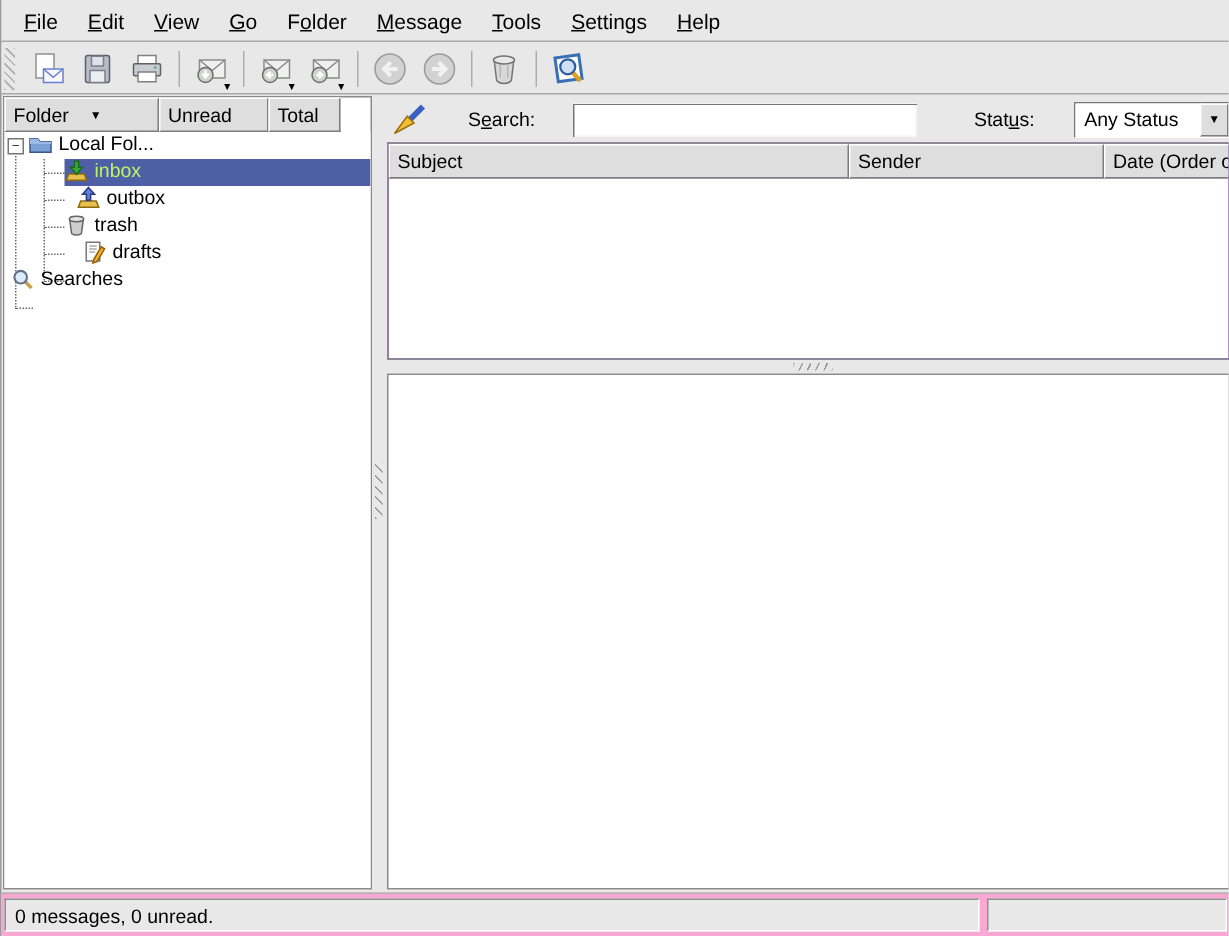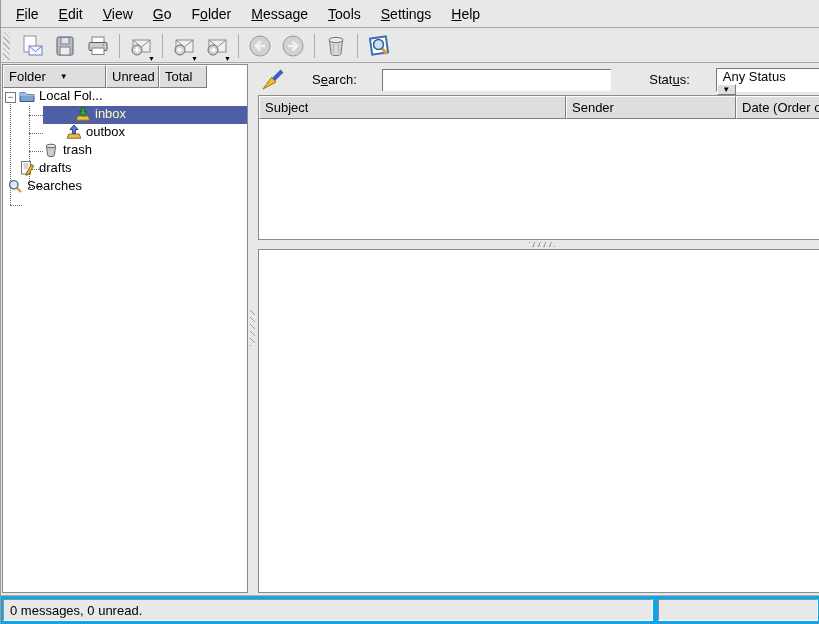--- a/index.html
+++ b/index.html
@@ -27,58 +27,58 @@
               border-right:1px solid #7d7d7d; border-bottom:1px solid #7d7d7d;
               height:23px; display:flex; align-items:center; padding:0 5px;
               white-space:nowrap; overflow:hidden; }
 
   #folder-pane { position:absolute; left:1px; top:64px; width:246px; height:529px;
                  background:#fff; border:1px solid #8a8a8a; }
   #folder-headers { display:flex; }
   #folder-tree { position:relative; width:100%; height:calc(100% - 23px); background:#fff; overflow:hidden; }
   .tree-row { position:relative; height:18px; display:flex; align-items:center; white-space:nowrap; }
   .tree-row .hl { display:flex; align-items:flex-start; flex:1; height:18px; gap:2px; }
-  .tree-row.selected .hl { background:#4f5fa5; color:#fef9c3;padding-left:32px; }
+  .tree-row.selected .hl { background:#4f5fa5; color:#bef264; }
   .expander { width:11px; height:11px; border:1px solid #777; background:#fff; font-size:9px;
               line-height:9px; text-align:center; margin-right:3px; color:#333; flex:0 0 auto; }
   .tree-ico { width:16px; height:16px; flex:0 0 auto; margin-right:2px; }
   .guide { position:absolute; pointer-events:none; }
   .guide.v { border-left:1px dotted #6a6a6a; width:1px; }
   .guide.h { border-top:1px dotted #6a6a6a; height:1px; }
 
   #vsplit { position:absolute; left:247px; top:64px; width:10px; height:529px; background:#e8e8e8; }
   #vsplit .grip { position:absolute; left:2px; top:244px; width:5px; height:38px;
                   background:repeating-linear-gradient(45deg,#9c9c9c 0 1px,transparent 1px 5px); }
 
   
   #search-row { position:absolute; left:257px; top:64px; width:562px; height:31px;
                 display:flex; align-items:center; background:#e8e8e8;gap:19px; }
   #search-row label { margin-right:6px; }
   #search-input { width:268px; height:22px; border:none; outline:none; padding:0 4px; font:13px "Liberation Sans",sans-serif;
                   background:#fff; box-shadow: inset 1px 1px 0 #767676, inset -1px -1px 0 #f8f8f8; }
   #status-combo { display:flex; width:122px; height:24px; border-top:1px solid #767676; border-left:1px solid #767676;
-                  border-bottom:1px solid #fff; border-right:1px solid #fff; background:#fff;flex-direction:column; }
+                  border-bottom:1px solid #fff; border-right:1px solid #fff; background:#fff; }
   #status-combo .val { flex:1; display:flex; align-items:center; padding-left:6px; background:#fff; }
   #status-combo .btn { width:19px; background:#dedede; border-top:1px solid #fdfdfd; border-left:1px solid #fdfdfd;
                        border-right:1px solid #7d7d7d; border-bottom:1px solid #7d7d7d;
                        display:flex; align-items:center; justify-content:center; font-size:8px; }
 
   
   #msg-list { position:absolute; left:257px; top:95px; width:562px; height:145px;
               background:#4c1d95; border:1px solid #8a8a8a; overflow:hidden; }
   #msg-headers { display:flex; width:600px; }
   #hsplit { position:absolute; left:257px; top:240px; width:562px; height:9px; background:#e8e8e8; }
   #hsplit .grip { position:absolute; left:271px; top:2px; width:26px; height:5px;
                   background:repeating-linear-gradient(115deg,#9c9c9c 0 1px,transparent 1px 5px); }
   #preview-pane { position:absolute; left:257px; top:249px; width:562px; height:344px;
                   background:#fff; border:1px solid #8a8a8a; }
 
   
   #statusbar { position:absolute; left:0; top:595px; width:819px; height:29px;
-               background:#0ea5e9; border-top:1px solid #b0b0b0; }
+               background:#f9a8d4; border-top:1px solid #b0b0b0; }
   .sb-panel { position:absolute; top:3px; height:22px; background:#e8e8e8;
               border-top:1px solid #8f8f8f; border-left:1px solid #8f8f8f;
               border-bottom:1px solid #fcfcfc; border-right:1px solid #fcfcfc;
               display:flex; align-items:center; padding-left:6px; }
 </style>
 </head>
 <body>
 
 <div id="window">
 
@@ -192,21 +192,21 @@
       </svg>
     </div>
   </div>
 
   <div id="folder-pane">
     <div id="folder-headers">
       <div class="hdr-cell" style="width:103px">
         <span>Folder</span>
         <span style="font-size:8px;margin-left:14px">▼</span>
       </div>
-      <div class="hdr-cell" style="width:53px">
+      <div class="hdr-cell" style="width:73px">
         <span>Unread</span>
       </div>
       <div class="hdr-cell" style="width:48px">
         <span>Total</span>
       </div>
     </div>
 
     <div id="folder-tree">
 
       <div class="guide v" style="left:7px;  top:16px; height:101px"></div>
@@ -232,42 +232,42 @@
       <div class="tree-row selected" style="padding-left:40px">
         <span class="hl">
           <svg class="tree-ico" viewBox="0 0 16 16">
             <path d="M2.8 10 H13.2 L14.8 14.2 H1.2 z" fill="#e8c050" stroke="#8a6a10"></path>
             <path d="M6.6 1.5 h2.8 v4 h2.6 L8 10.3 L4 5.5 h2.6 z" fill="#35a835" stroke="#1a6a1a"></path>
           </svg>
           <span>inbox</span>
         </span>
       </div>
 
-      <div class="tree-row" style="padding-left:63px">
+      <div class="tree-row" style="padding-left:48px">
         <span class="hl">
           <svg class="tree-ico" viewBox="0 0 16 16">
             <path d="M2.8 10 H13.2 L14.8 14.2 H1.2 z" fill="#e8c050" stroke="#8a6a10"></path>
             <path d="M8 1 L12 5.5 h-2.6 v4 H6.6 v-4 H4 z" fill="#5f7fd8" stroke="#2a3a80"></path>
           </svg>
           <span>outbox</span>
         </span>
       </div>
 
 
       <div class="tree-row" style="padding-left:40px">
         <span class="hl">
           <svg class="tree-ico" viewBox="0 0 16 16">
             <path d="M3.5 4.5 L4.6 13 a3.4 1.6 0 0 0 6.8 0 L12.5 4.5" fill="#cecece" stroke="#666"></path>
             <ellipse cx="8" cy="4" rx="4.8" ry="1.8" fill="#e4e4e4" stroke="#666"></ellipse>
           </svg>
           <span>trash</span>
         </span>
       </div>
 
-      <div class="tree-row" style="padding-left:16px">
+      <div class="tree-row" style="padding-left:52px">
         <span class="hl">
           <svg class="tree-ico" viewBox="0 0 16 16">
             <rect x="2.5" y="1.5" width="9" height="12.5" fill="#fff" stroke="#777"></rect>
             <path d="M4.5 4 h5 M4.5 6 h5 M4.5 8 h4" stroke="#aaa" fill="none"></path>
             <path d="M7.5 13 L12.5 4.5 l2.2 1.4 L9.7 14.4 l-2.8 .9 z" fill="#f0b030" stroke="#906000"></path>
           </svg>
           <span>drafts</span>
         </span>
       </div>
 

